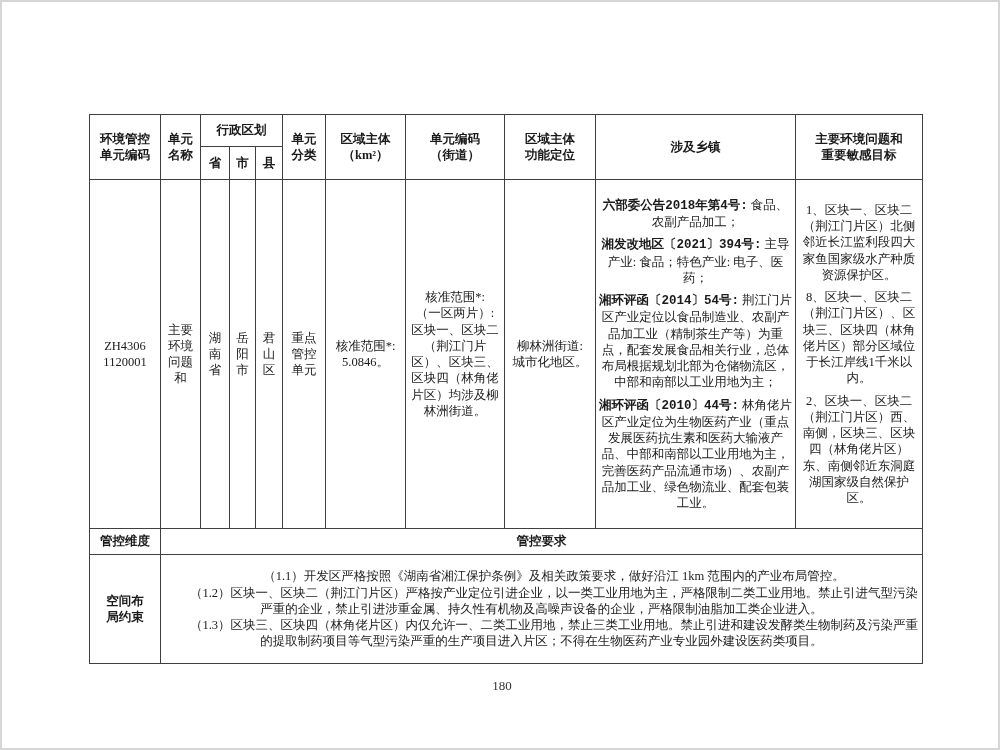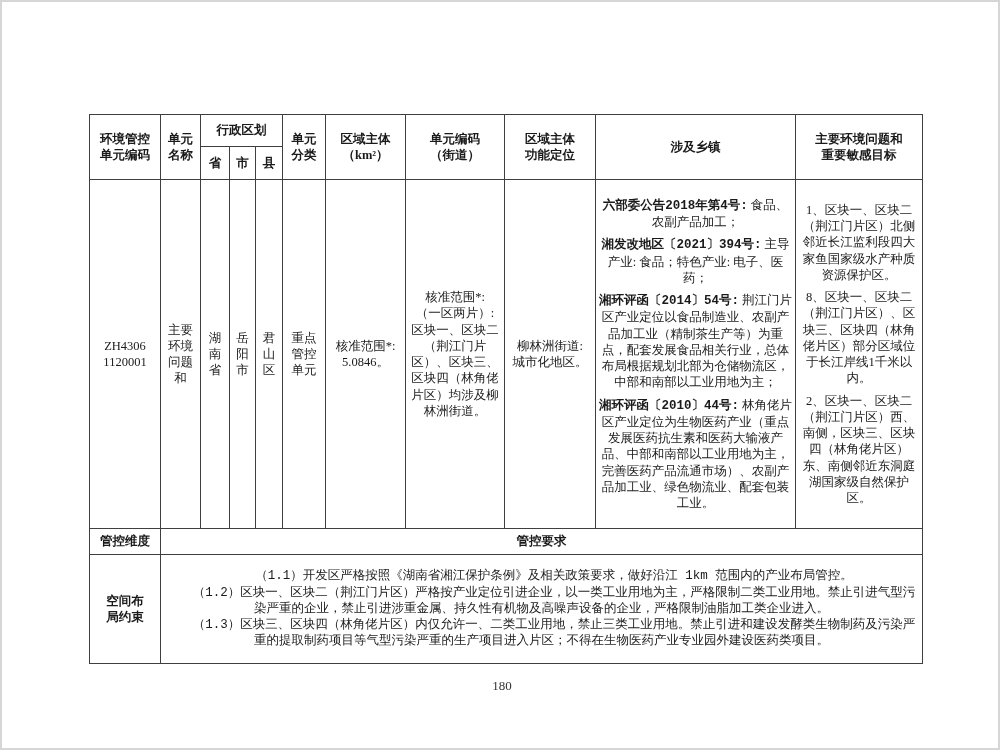--- a/index.html
+++ b/index.html
@@ -50,21 +50,21 @@
     font-size:12px;
     line-height:1.45;
   }
   .cell-req{
     text-align:justify;
     vertical-align:middle;
     padding:4px 10px;
     font-size:12.5px;
     line-height:1.52;
   }
-  .cell-req p{margin:0;text-indent:2em;font-family:Liberation Mono, monospace;}
+  .cell-req p{margin:0;text-indent:2em;}
   .bold{font-weight:bold;font-family:Liberation Mono, monospace;}
   .page-number{
     position:absolute;left:0;top:676px;width:1000px;
     text-align:center;font-size:13px;color:#333;
   }
 </style>
 </head>
 <body>
 
 <div class="page">

